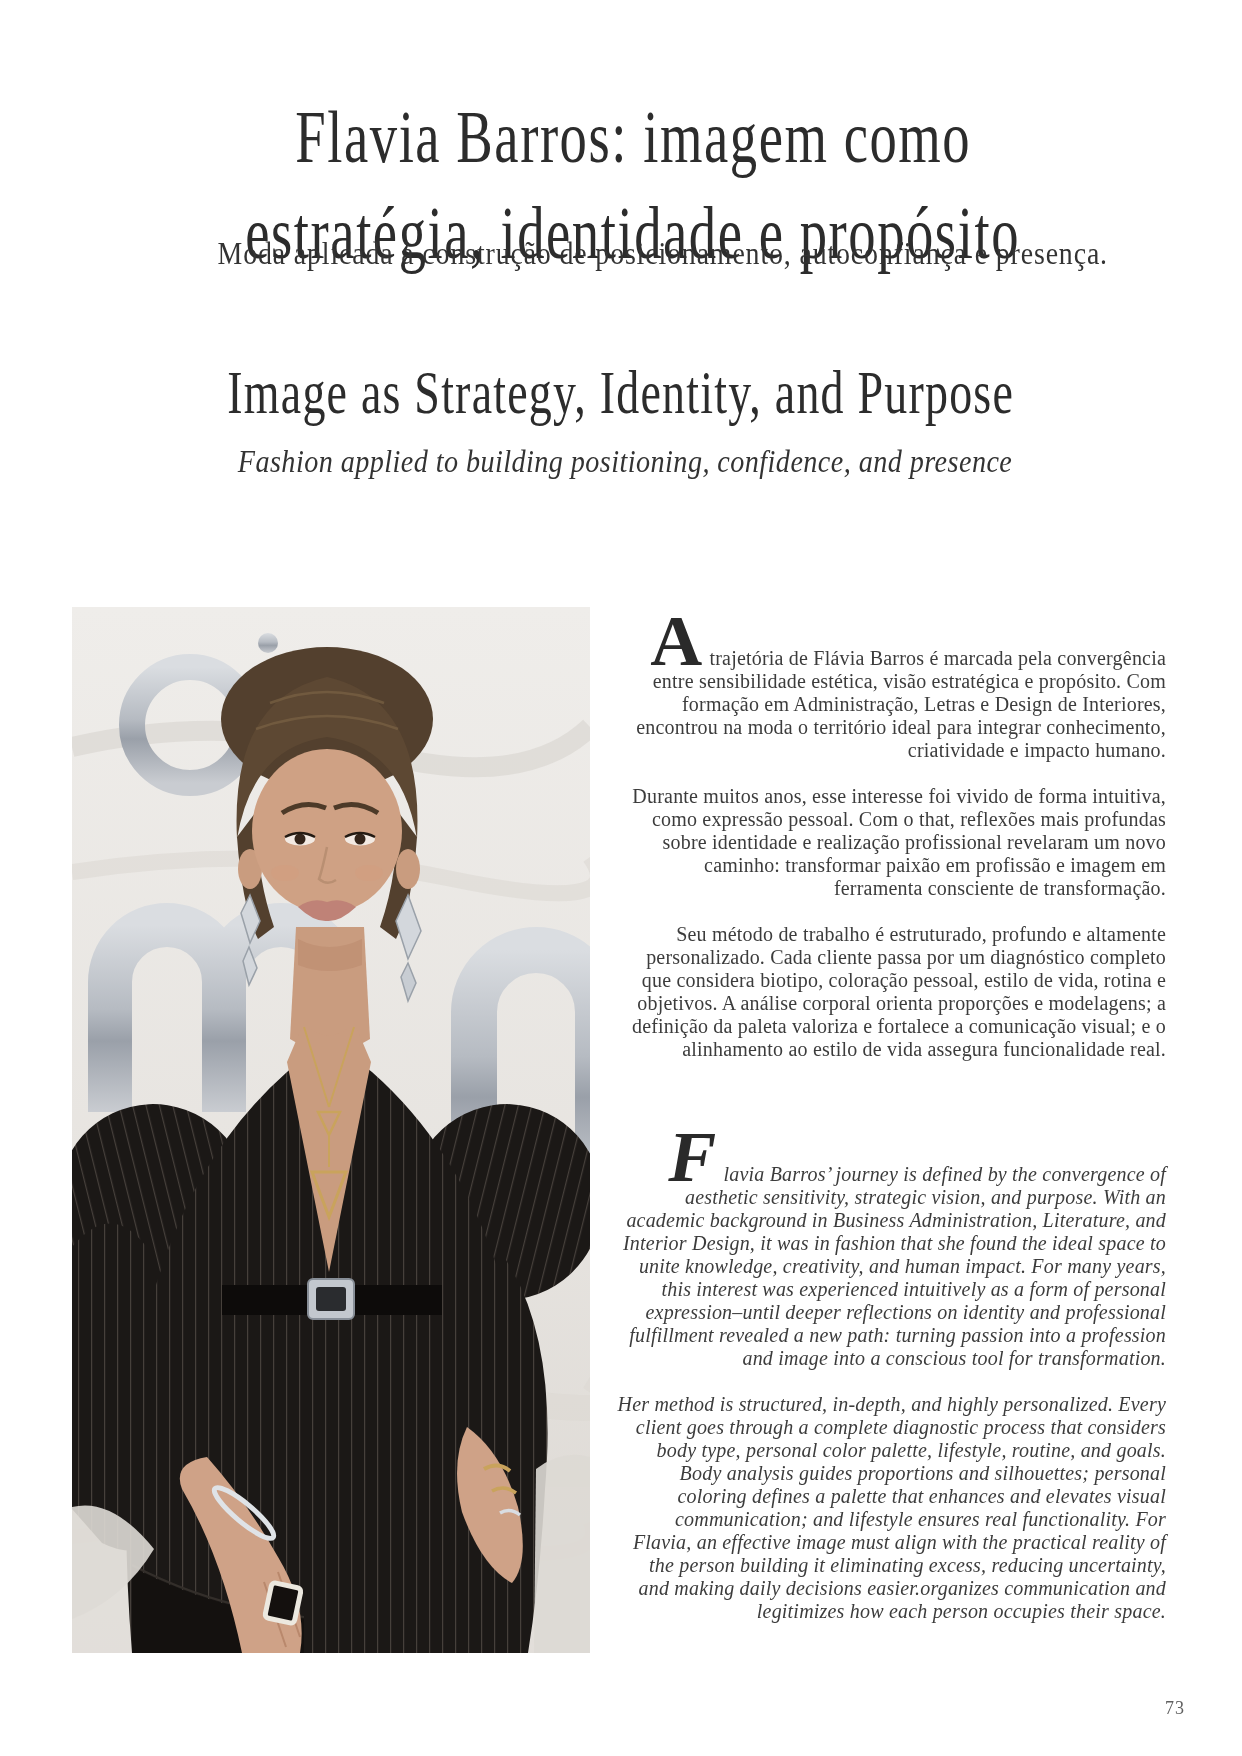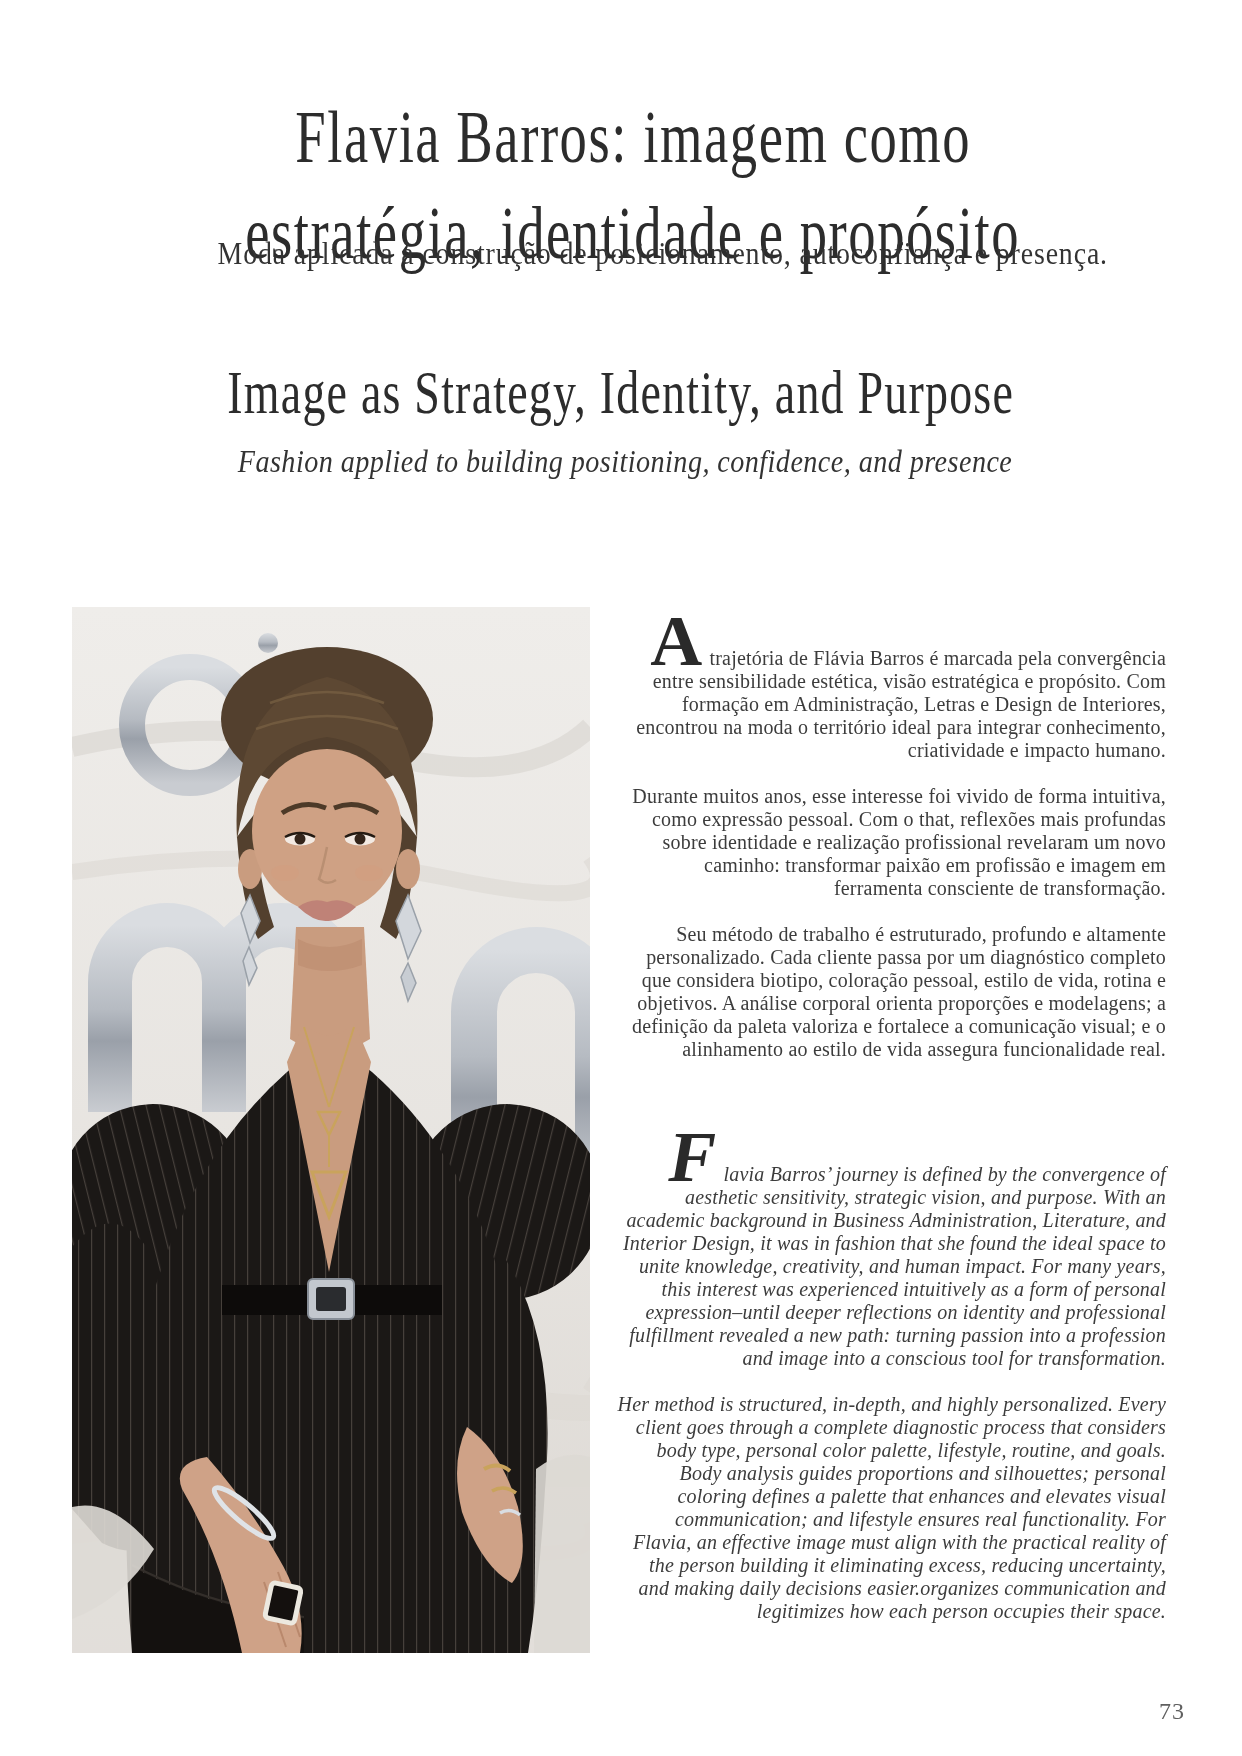--- a/index.html
+++ b/index.html
@@ -28,21 +28,21 @@
   
   .col { position:absolute; left:600px; top:641px; width:566px; }
   .col p {
     margin:0 0 23px 16px; text-align:right;
     font-size:20px; line-height:23px; letter-spacing:0.2px; color:#3c3c3c;
   }
   .col p.en { font-style:italic;text-align:right; }
   .col p.en-first { margin-top:96px; }
   .dropcap { font-size:72px; line-height:0; font-weight:600; margin-right:7px; color:#2a2a2a; }
 
-  .pagenum { position:absolute; top:1698px; right:57px; font-size:24px; color:#5f5f5f; letter-spacing:1px; }
+  .pagenum { position:absolute; top:1698px; right:57px; font-size:18px; color:#5f5f5f; letter-spacing:1px; }
 </style>
 </head>
 <body>
 
 <div class="page">
 
   <h1 class="hgroup title-pt">
     <span class="line"><span class="cond">Flavia Barros: imagem como</span></span>
     <span class="line"><span class="cond">estratégia, identidade e propósito</span></span>
   </h1>

